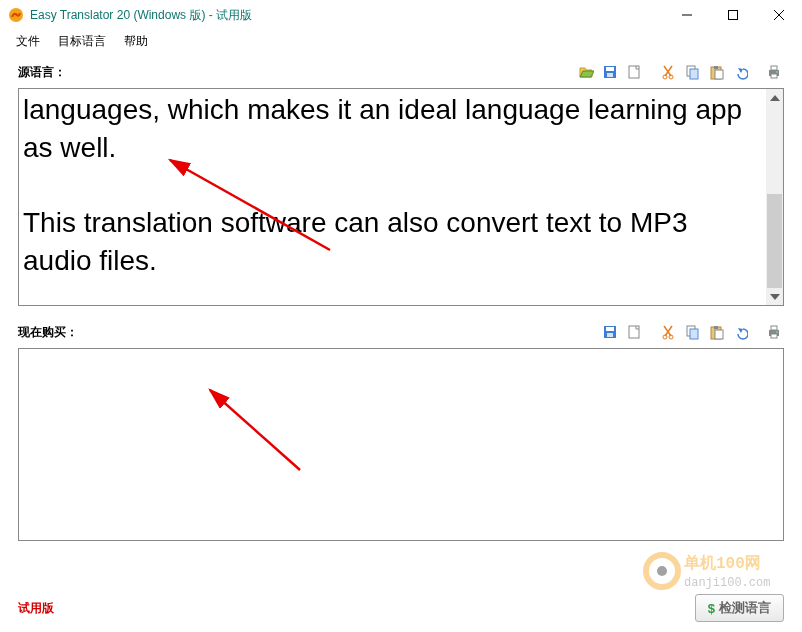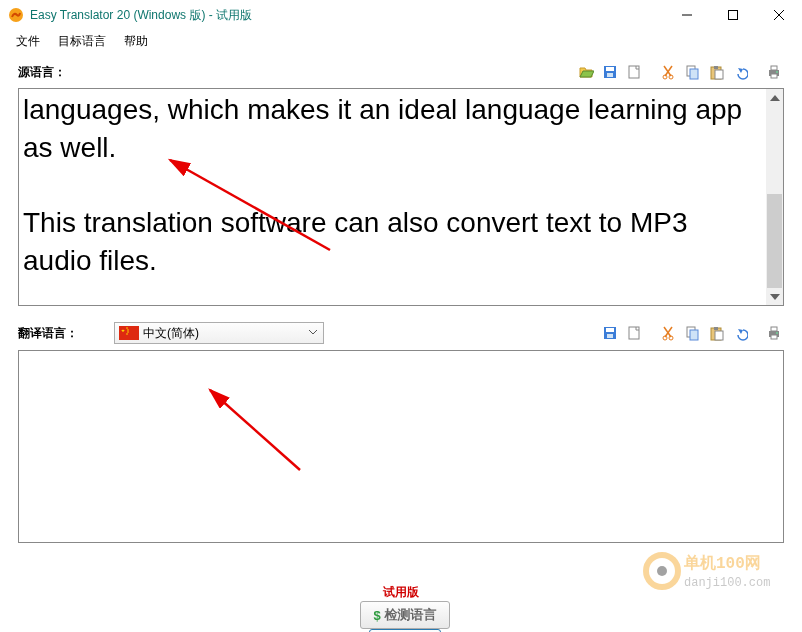--- a/index.html
+++ b/index.html
@@ -17,21 +17,21 @@
   .combo .chev { position: absolute; right: 4px; top: 3px; }
   .toolbar { margin-left: auto; display: flex; gap: 4px; }
   .toolbtn { width: 20px; height: 20px; display: flex; align-items: center; justify-content: center; border-radius: 2px; }
   .textarea { margin: 0 18px; border: 1px solid #888; position: relative; background: #fff; overflow: hidden; }
   .src-area { height: 218px; }
   .tgt-area { height: 193px; }
   .src-text { font-family: "Segoe UI", sans-serif; font-size: 28px; font-weight: 300; line-height: 1.35; padding: 0 8px 4px 4px; color: #000; white-space: pre-wrap; position: absolute; top: -36px; left: 0; right: 17px; }
   .scrollbar { position: absolute; right: 0; top: 0; bottom: 0; width: 17px; background: #f0f0f0; }
   .scrollbtn { height: 17px; background: #f0f0f0; display: flex; align-items: center; justify-content: center; }
   .thumb { position: absolute; left: 1px; right: 1px; background: #cdcdcd; }
-  .footer { position: absolute; bottom: 0; left: 0; right: 0; height: 48px; display: flex; align-items: center; padding: 0 18px; flex-direction: column; }
+  .footer { position: absolute; bottom: 0; left: 0; right: 0; height: 48px; display: flex; align-items: center; padding: 0 18px; }
   .trial { color: #d00000; font-size: 12px; font-weight: bold; }
   .footbtn { border: 1px solid #adadad; background: linear-gradient(#fdfdfd,#e9e9e9); padding: 4px 12px; font-size: 13px; font-weight: bold; color: #666; display: flex; align-items: center; gap: 4px; margin-left: 8px; border-radius: 3px; }
   .footbtn.primary { border-color: #2a7ab0; color: #555; }
   .watermark { position: absolute; right: 20px; bottom: 32px; opacity: 0.45; pointer-events: none; font-family: Liberation Mono, monospace; }
   .arrow-annot { position: absolute; pointer-events: none; }
 </style>
 </head>
 <body>
 
 <div class="titlebar">
@@ -141,35 +141,21 @@
     <div class="thumb" style="top:105px;height:95px"></div>
     <div class="scrollbtn" style="position:absolute;bottom:0;width:100%">
         <svg width="10" height="6">
           <path d="M0 0 L5 6 L10 0z" fill="#606060"></path>
         </svg>
       </div>
   </div>
 </div>
 
 <div class="panel-row" style="padding-top:16px">
-  <div class="label">翻译语言：</div>
-  <div class="combo">
-    <span class="flag"><svg width="20" height="14">
-          <rect width="20" height="14" fill="#de2910"></rect>
-          <polygon points="4,3 5,6 2,4 6,4 3,6" fill="#ffde00"></polygon>
-          <circle cx="8" cy="2" r="0.8" fill="#ffde00"></circle>
-          <circle cx="9" cy="4" r="0.8" fill="#ffde00"></circle>
-          <circle cx="9" cy="6" r="0.8" fill="#ffde00"></circle>
-          <circle cx="8" cy="8" r="0.8" fill="#ffde00"></circle>
-        </svg></span>
-    <span>中文(简体)</span>
-    <span class="chev"><svg width="12" height="12">
-          <path d="M2 4 L6 8 L10 4" fill="none" stroke="#555"></path>
-        </svg></span>
-  </div>
+  <div class="label">现在购买：</div>
   <div class="toolbar">
     <div class="toolbtn">
         <svg width="16" height="16">
           <rect x="2" y="2" width="12" height="12" fill="#3b7dd8"></rect>
           <rect x="4" y="3" width="8" height="4" fill="#fff"></rect>
           <rect x="5" y="9" width="6" height="4" fill="#cfe3f7"></rect>
         </svg>
       </div>
     <div class="toolbtn">
         <svg width="16" height="16">
@@ -220,28 +206,20 @@
 <div class="textarea tgt-area">
   <div></div>
 </div>
 
 <div class="footer">
   <span class="trial">试用版</span>
   <div style="flex:1"></div>
   <div class="footbtn">
     <span style="color:#2e9b3f;font-weight:bold">$</span>
     <span>检测语言</span>
-  </div>
-  <div class="footbtn primary">
-    <span><svg width="16" height="16">
-          <circle cx="8" cy="8" r="6" fill="#4a90d9"></circle>
-          <ellipse cx="8" cy="8" rx="6" ry="2.5" fill="none" stroke="#fff" stroke-width="0.7"></ellipse>
-          <ellipse cx="8" cy="8" rx="2.5" ry="6" fill="none" stroke="#fff" stroke-width="0.7"></ellipse>
-        </svg></span>
-    <span>翻译</span>
   </div>
 </div>
 
 <div class="watermark">
   <svg width="140" height="50">
     <circle cx="20" cy="25" r="16" fill="none" stroke="#f5a623" stroke-width="6"></circle>
     <circle cx="20" cy="25" r="5" fill="#333"></circle>
     <text x="42" y="22" font-size="16" fill="#f5a623" font-weight="bold">单机100网</text>
     <text x="42" y="40" font-size="12" fill="#888">danji100.com</text>
   </svg>

